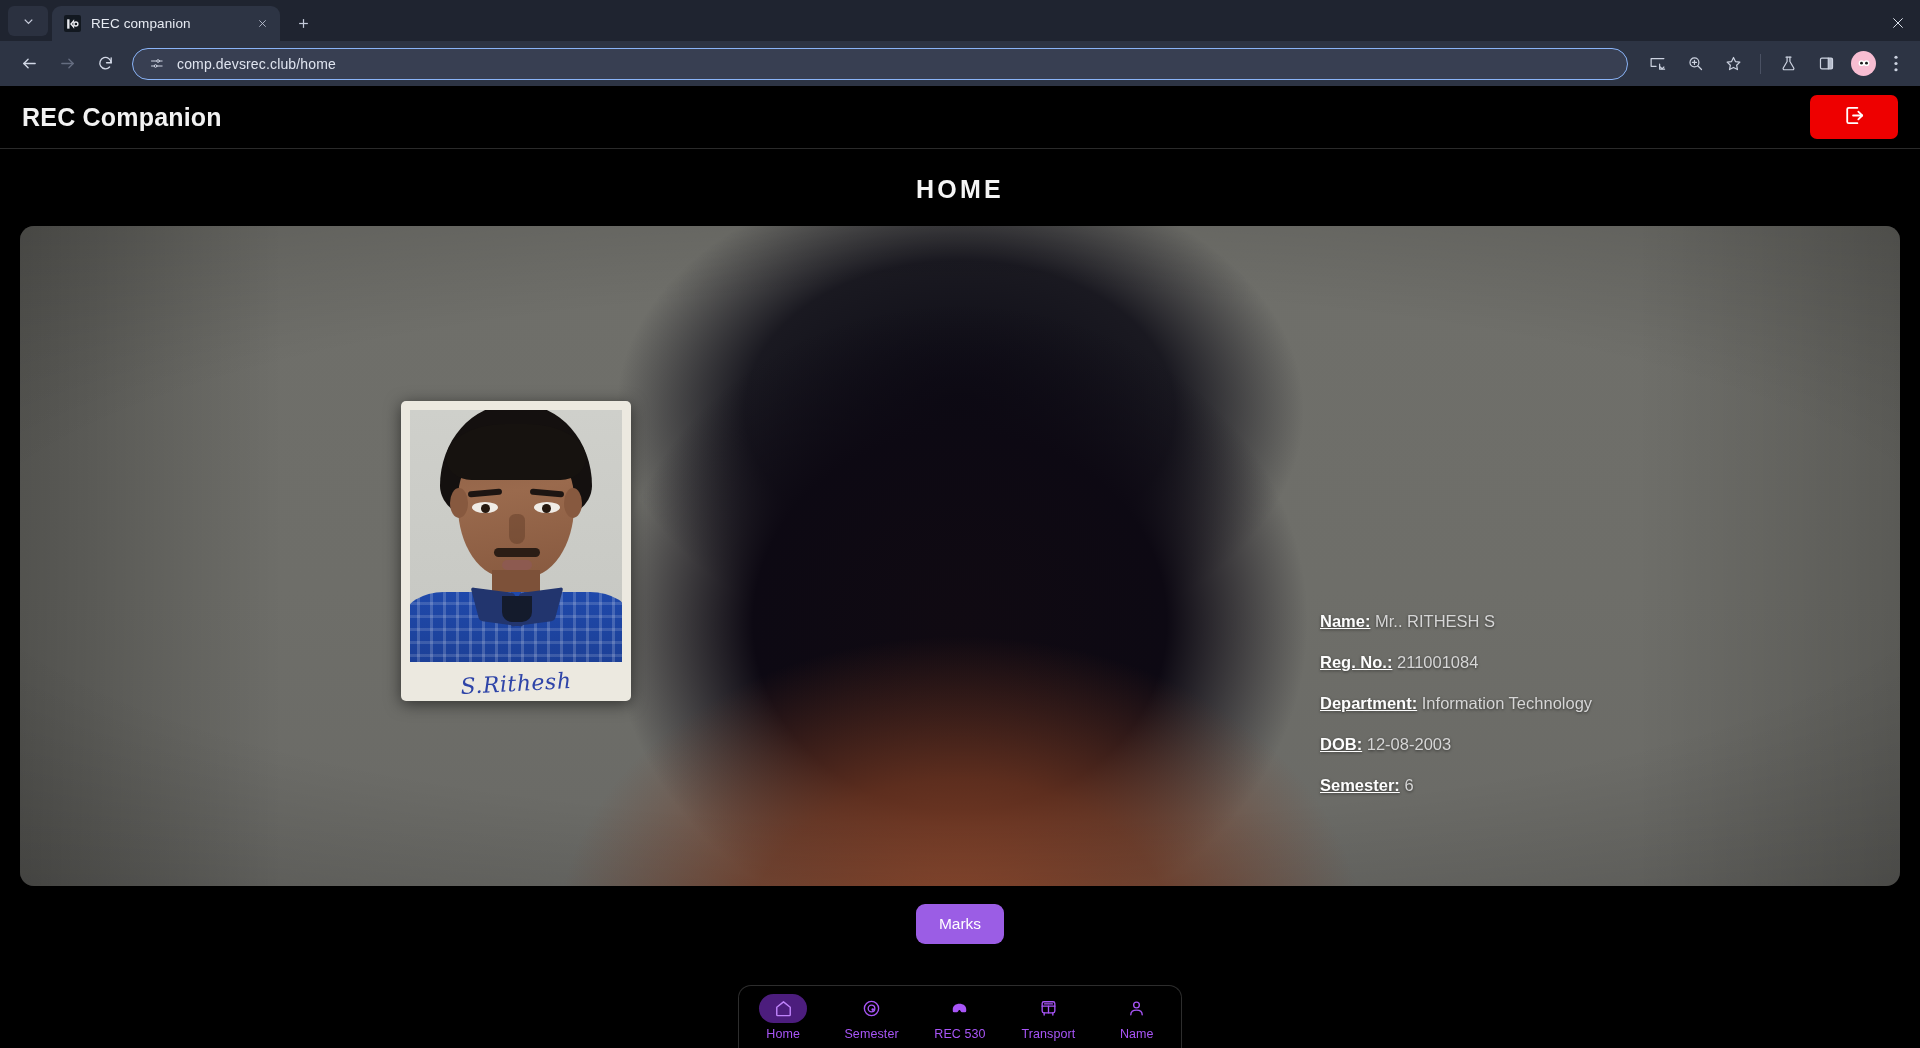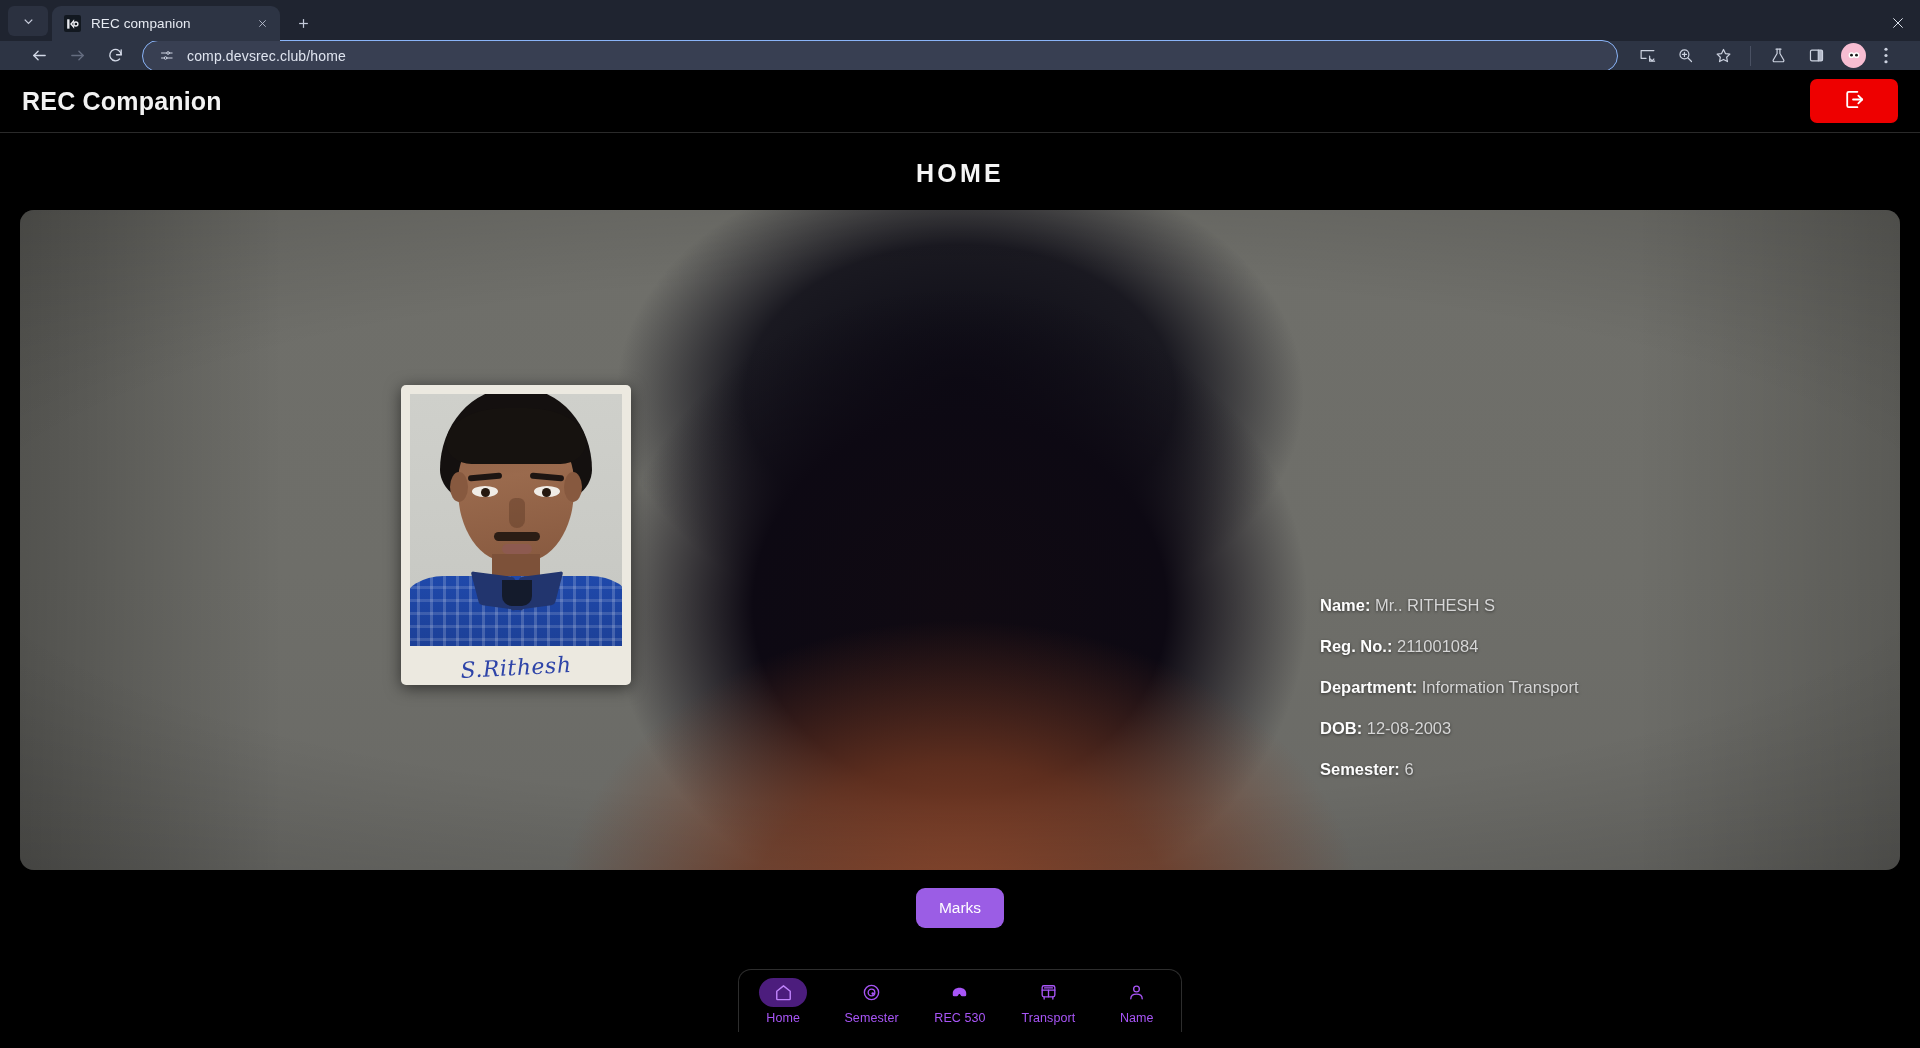--- a/index.html
+++ b/index.html
@@ -50,22 +50,22 @@
     display:flex; align-items:center; justify-content:center;
   }
   #new-tab-btn svg { width:15px; height:15px; stroke:#c4cada; stroke-width:2; }
   #window-close-btn {
     margin-left:auto; width:44px; height:36px;
     display:flex; align-items:center; justify-content:center;
   }
   #window-close-btn svg { width:14px; height:14px; stroke:#dfe4ee; stroke-width:1.7; }
 
   #toolbar {
-    height:29px; display:flex; align-items:center;
-    background:#2d3444; padding:0 20px;
+    height:45px; display:flex; align-items:center;
+    background:#2d3444; padding:0 10px;
   }
   .nav-btn {
     width:32px; height:32px; margin:0 3px; border-radius:50%;
     display:flex; align-items:center; justify-content:center;
   }
   .nav-btn svg { width:17px; height:17px; fill:none; stroke:#d2d8e6; stroke-width:1.9;
                  stroke-linecap:round; stroke-linejoin:round; }
   .nav-btn.disabled svg { stroke:#656d80; }
   #omnibox {
     flex:1; height:32px; margin:0 10px 0 8px;
@@ -210,21 +210,21 @@
   }
 
   
   #student-details {
     position:absolute; left:1300px; top:386px; width:540px;
   }
   .detail-row {
     font-size:16.5px; color:#d9d9d9; margin-bottom:22px; white-space:nowrap;
     text-shadow:0 1px 3px rgba(0,0,0,.55);
   }
-  .detail-label { font-weight:bold; color:#fdfdfd; }
+  .detail-label { font-weight:bold; color:#fdfdfd;text-decoration:underline; }
   .detail-value { color:#d6d6d6; }
 
   
   #marks-row { display:flex; justify-content:center; margin-top:18px; }
   #marks-button {
     width:88px; height:40px; border:none; border-radius:9px;
     background:#9b5de5; color:#ffffff; font-size:15.5px;
     font-family:"Liberation Sans", sans-serif; cursor:pointer;
   }
 
@@ -436,21 +436,21 @@
         <div class="detail-row">
           <span class="detail-label">Name:</span>
           <span class="detail-value">Mr.. RITHESH S</span>
         </div>
         <div class="detail-row">
           <span class="detail-label">Reg. No.:</span>
           <span class="detail-value">211001084</span>
         </div>
         <div class="detail-row">
           <span class="detail-label">Department:</span>
-          <span class="detail-value">Information Transport</span>
+          <span class="detail-value">Information Technology</span>
         </div>
         <div class="detail-row">
           <span class="detail-label">DOB:</span>
           <span class="detail-value">12-08-2003</span>
         </div>
         <div class="detail-row">
           <span class="detail-label">Semester:</span>
           <span class="detail-value">6</span>
         </div>
 

